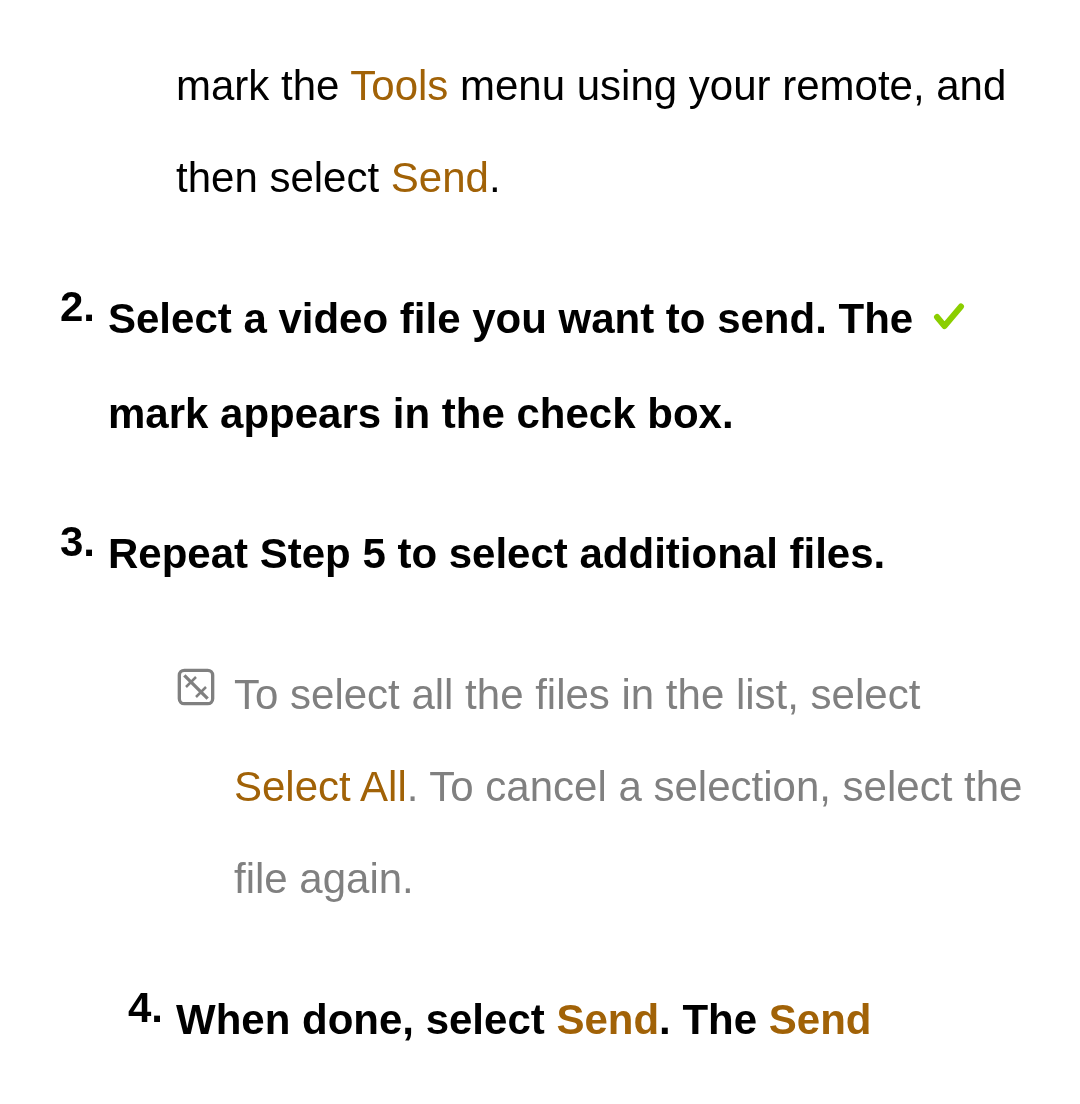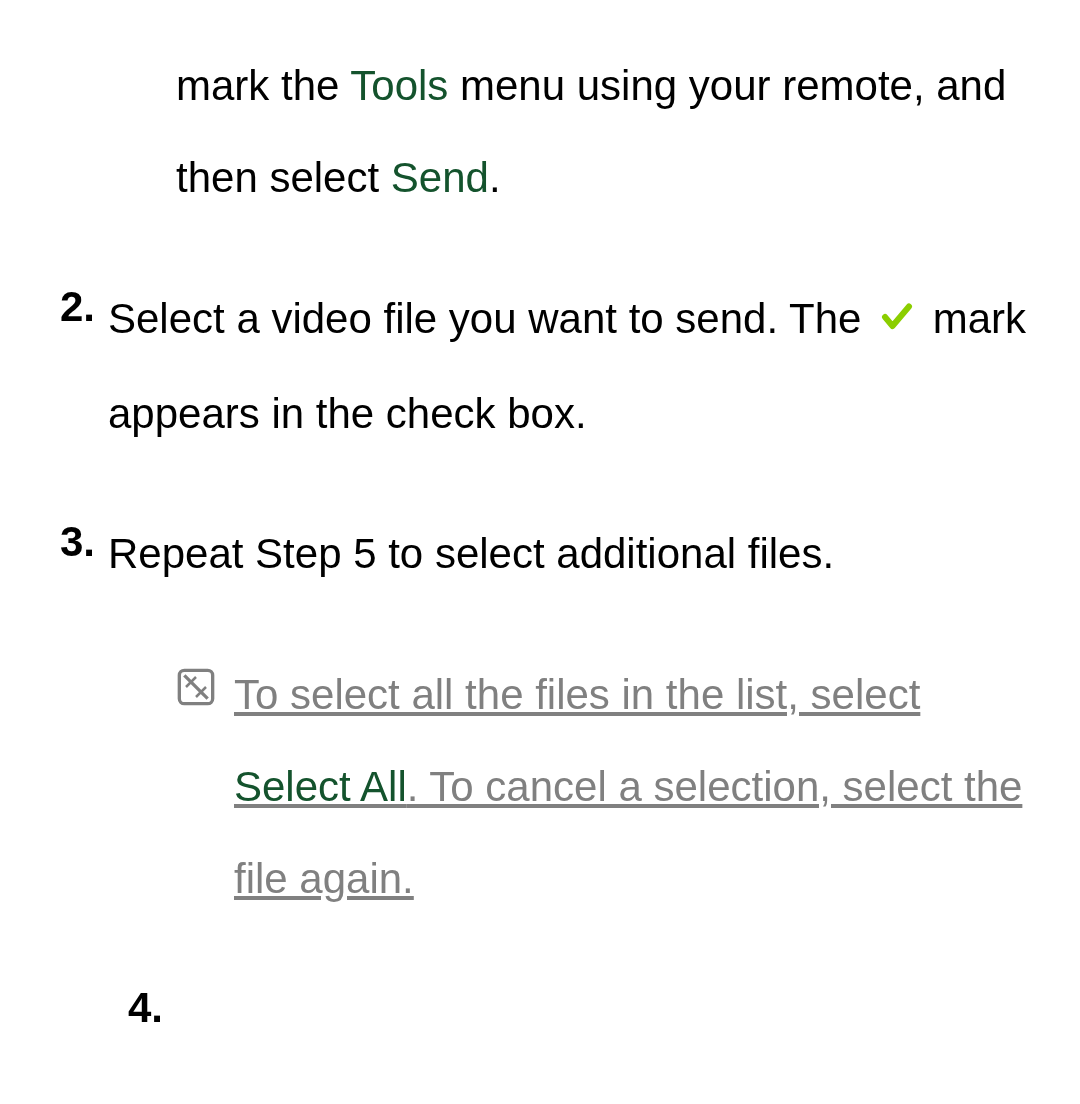--- a/index.html
+++ b/index.html
@@ -20,49 +20,49 @@
     }
     .step-num {
       font-weight: bold;
       min-width: 48px;
       flex-shrink: 0;
       padding-right: 4px;
     }
     .step-body {
       flex: 1;
       line-height: 2.2;
+      font-weight: bold;
     }
     .step1-body {
       margin-left: 116px;
       line-height: 2.2;
       margin-bottom: 48px;
     }
     .cyan {
-      color: #14532d;
+      color: #a16207;
     }
     .check-icon {
       display: inline-block;
       vertical-align: middle;
       margin: 0 6px;
     }
     .note {
       display: flex;
       margin-left: 116px;
       margin-bottom: 48px;
       color: #808080;
     }
     .note-icon {
       flex-shrink: 0;
       padding-right: 18px;
       padding-top: 10px;
     }
     .note-body {
       flex: 1;
       line-height: 2.2;
-      text-decoration: underline;
     }
     .step4 {
       display: flex;
     }
     .step4 .step-num { min-width: 48px; }
   </style>
 </head>
 <body>
 
 <div class="step1-body">
@@ -92,13 +92,16 @@
       <line x1="12" y1="18" x2="18" y2="12" stroke="#808080" stroke-width="1.5"></line>
     </svg>
   </div>
   <div class="note-body">
     <span>To select all the files in the list, select </span><span class="cyan">Select All</span><span>. To cancel a selection, select the file again.</span>
   </div>
 </div>
 
 <div class="step4">
   <div class="step-num" style="margin-left:68px">4.</div>
+  <div class="step-body">
+    <span>When done, select </span><span class="cyan">Send</span><span>. The </span><span class="cyan">Send</span>
+  </div>
 </div>
 
 </body></html>

